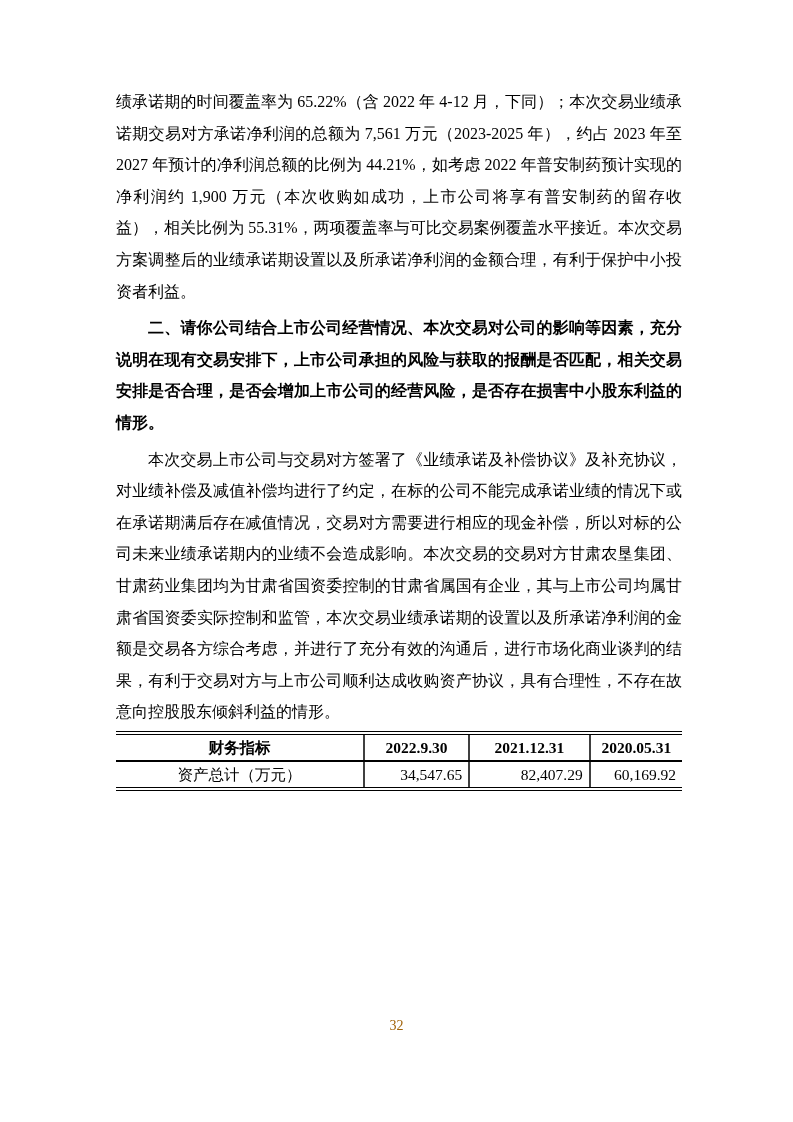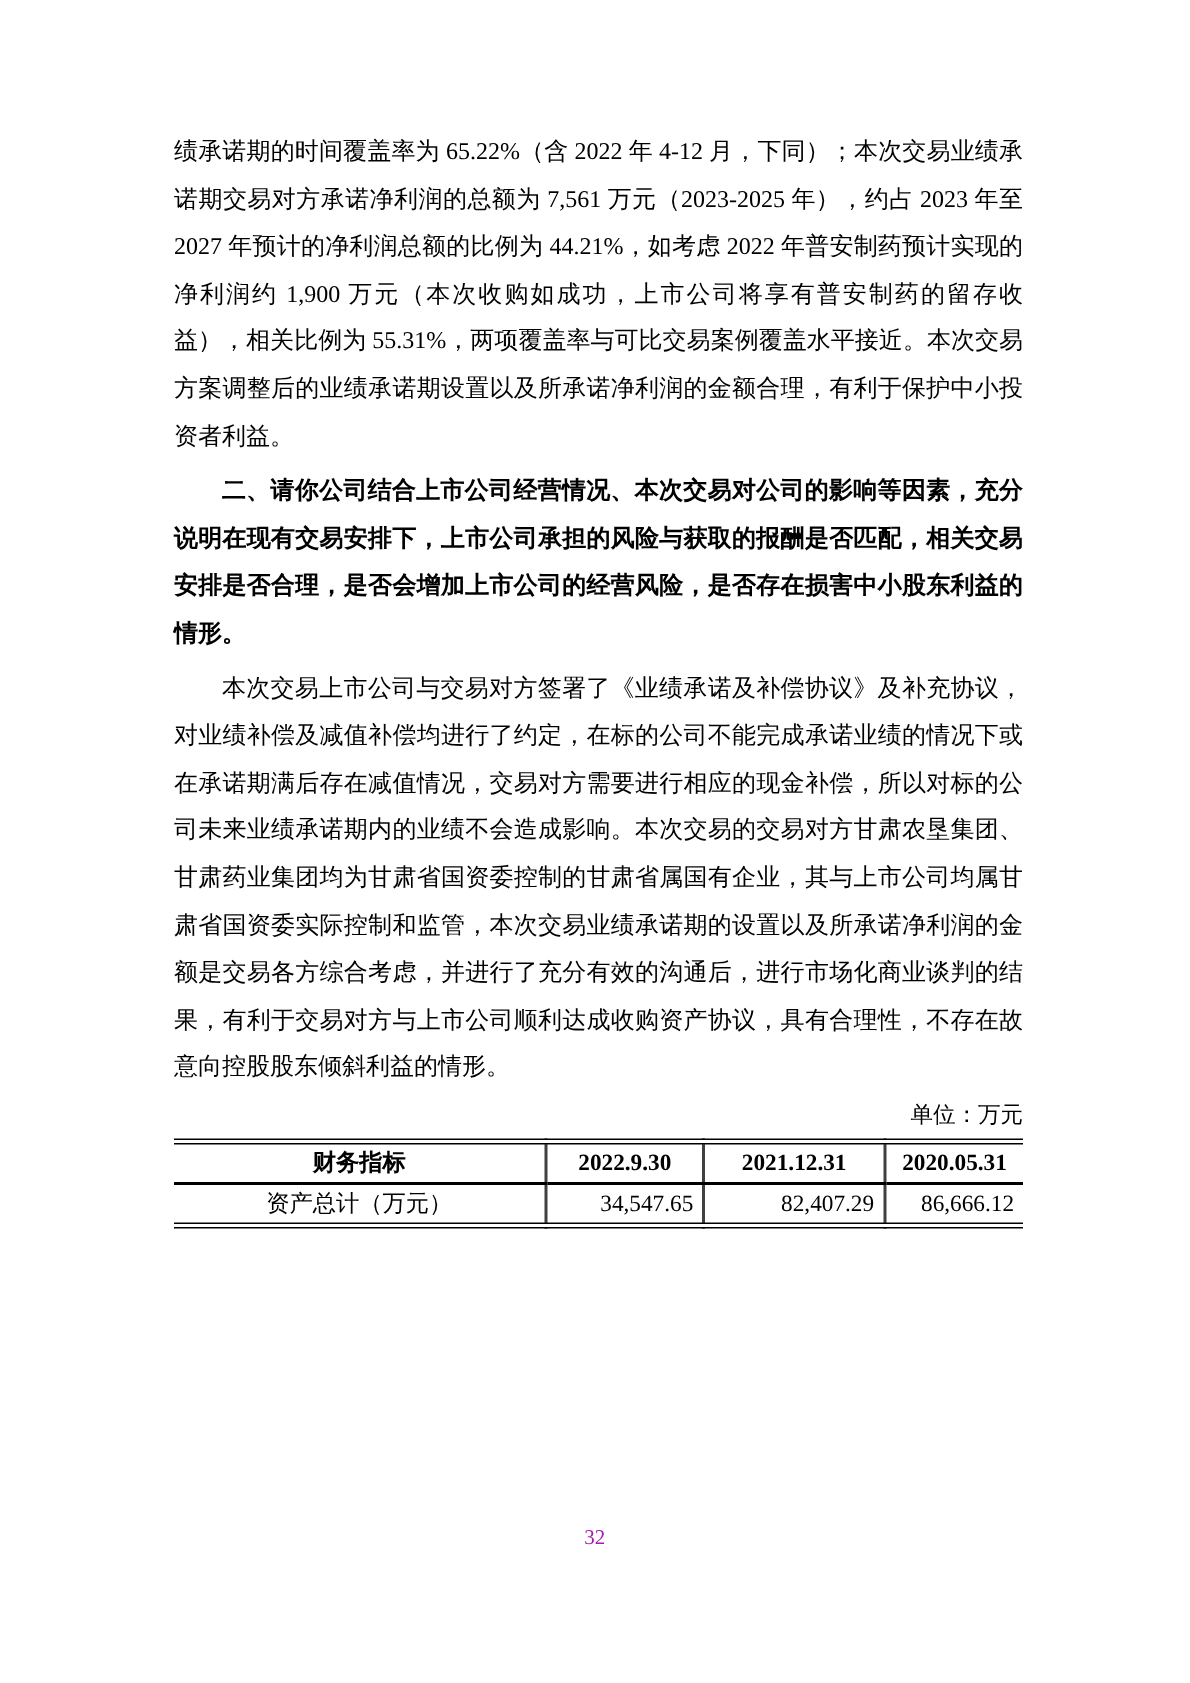--- a/index.html
+++ b/index.html
@@ -63,38 +63,37 @@
   }
   td.label { text-align: center; padding-left: 8px; }
   td.num { text-align: right; padding-right: 10px; }
   .page-number {
     position: absolute;
     top: 1018px;
     left: 0;
     width: 100%;
     text-align: center;
     font-size: 14px;
-    color: #a21caf;
+    color: #a16207;
   }
 </style>
 </head>
 <body>
 
 <div class="page">
   <div class="content">
 
     <p class="body">绩承诺期的时间覆盖率为 65.22%（含 2022 年 4-12 月，下同）；本次交易业绩承诺期交易对方承诺净利润的总额为 7,561 万元（2023-2025 年），约占 2023 年至 2027 年预计的净利润总额的比例为 44.21%，如考虑 2022 年普安制药预计实现的净利润约 1,900 万元（本次收购如成功，上市公司将享有普安制药的留存收益），相关比例为 55.31%，两项覆盖率与可比交易案例覆盖水平接近。本次交易方案调整后的业绩承诺期设置以及所承诺净利润的金额合理，有利于保护中小投资者利益。</p>
 
     <p class="body indent bold">二、请你公司结合上市公司经营情况、本次交易对公司的影响等因素，充分说明在现有交易安排下，上市公司承担的风险与获取的报酬是否匹配，相关交易安排是否合理，是否会增加上市公司的经营风险，是否存在损害中小股东利益的情形。</p>
 
     <p class="body indent">本次交易上市公司与交易对方签署了《业绩承诺及补偿协议》及补充协议，对业绩补偿及减值补偿均进行了约定，在标的公司不能完成承诺业绩的情况下或在承诺期满后存在减值情况，交易对方需要进行相应的现金补偿，所以对标的公司未来业绩承诺期内的业绩不会造成影响。本次交易的交易对方甘肃农垦集团、甘肃药业集团均为甘肃省国资委控制的甘肃省属国有企业，其与上市公司均属甘肃省国资委实际控制和监管，本次交易业绩承诺期的设置以及所承诺净利润的金额是交易各方综合考虑，并进行了充分有效的沟通后，进行市场化商业谈判的结果，有利于交易对方与上市公司顺利达成收购资产协议，具有合理性，不存在故意向控股股东倾斜利益的情形。</p>
 
 
 
-    <p class="unit-note">单位：万元</p>
 
     <table class="fin">
       <colgroup>
         <col style="width:43.8%">
         <col style="width:18.6%">
         <col style="width:21.3%">
         <col style="width:16.3%">
       </colgroup>
       <thead>
         <tr>
@@ -102,21 +101,21 @@
           <th>2022.9.30</th>
           <th>2021.12.31</th>
           <th>2020.05.31</th>
         </tr>
       </thead>
       <tbody>
         <tr>
           <td class="label">资产总计（万元）</td>
           <td class="num">34,547.65</td>
           <td class="num">82,407.29</td>
-          <td class="num">86,666.12</td>
+          <td class="num">60,169.92</td>
         </tr>
       </tbody>
     </table>
 
   </div>
 
   <div class="page-number">32</div>
 </div>
 
 </body></html>

